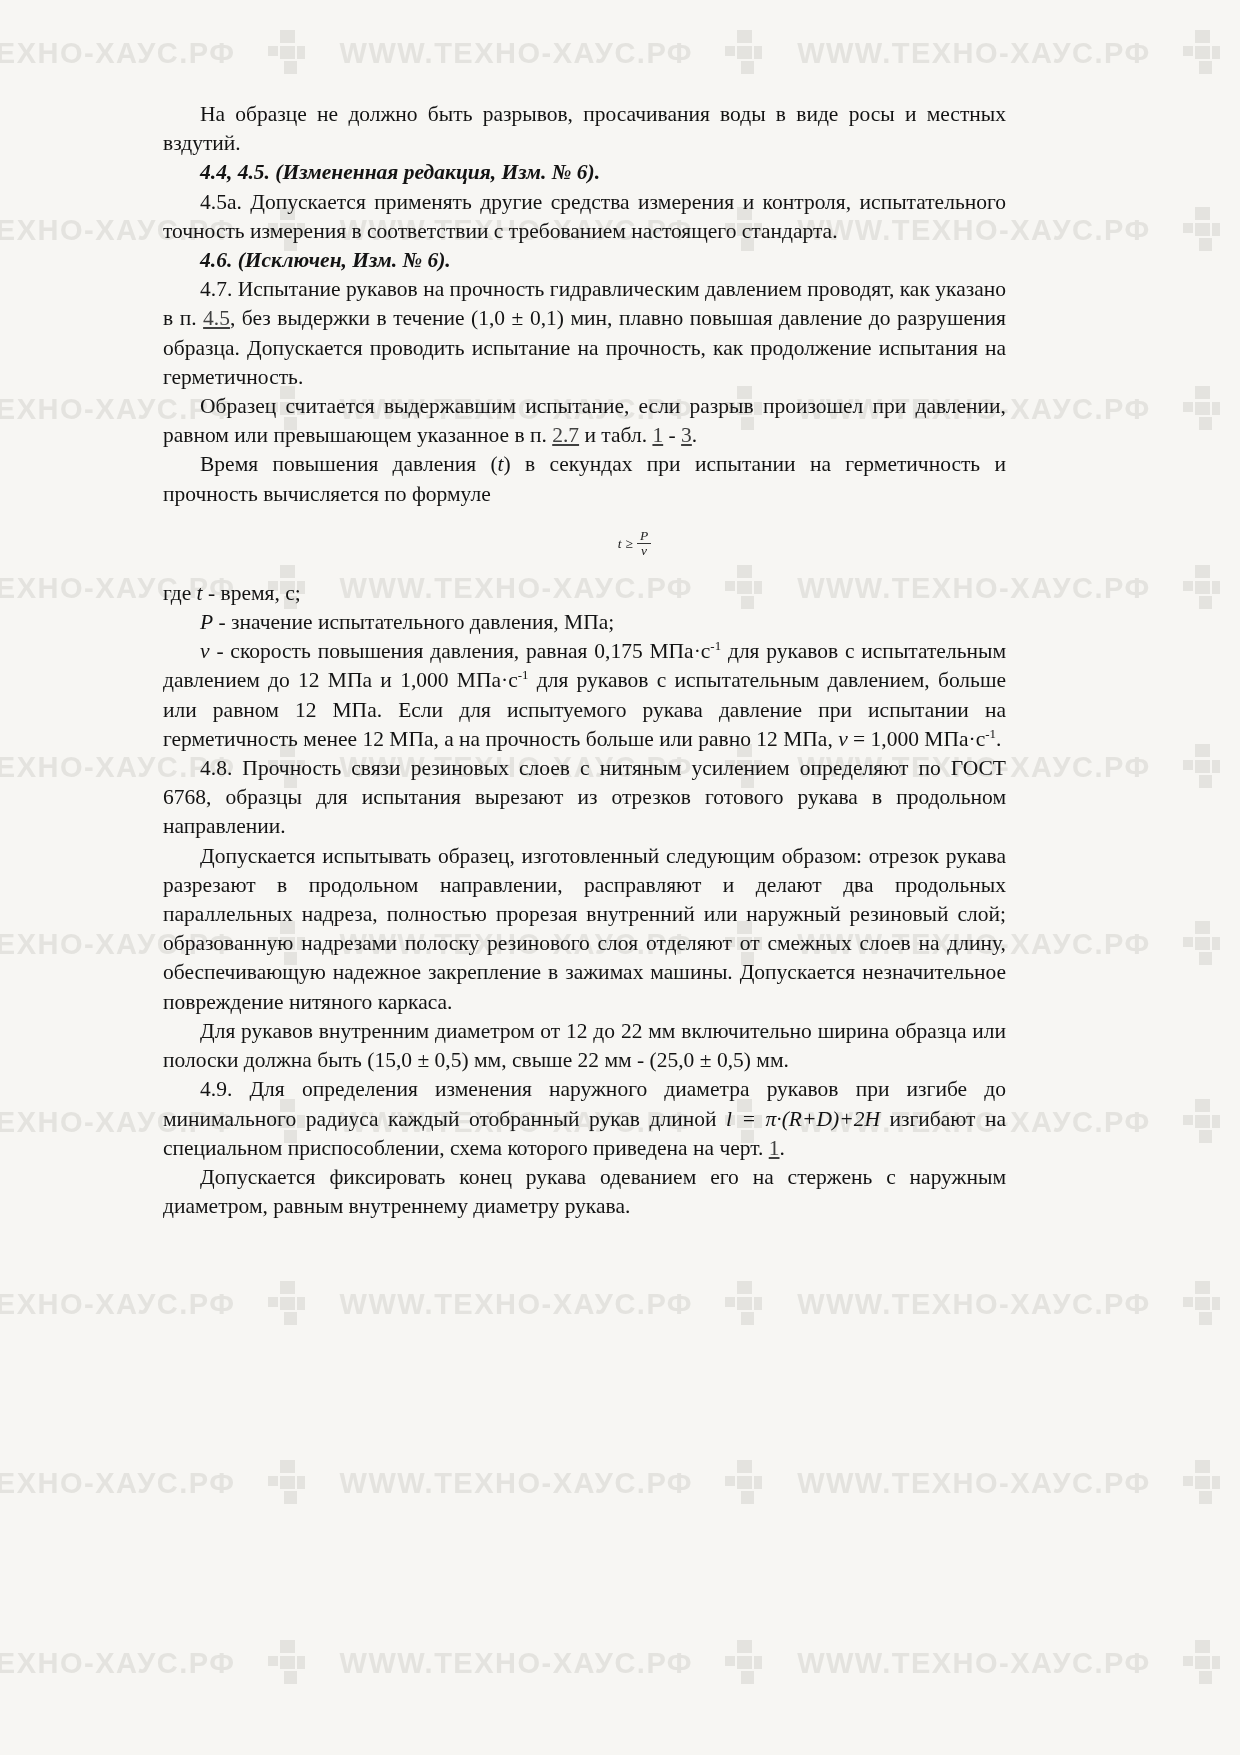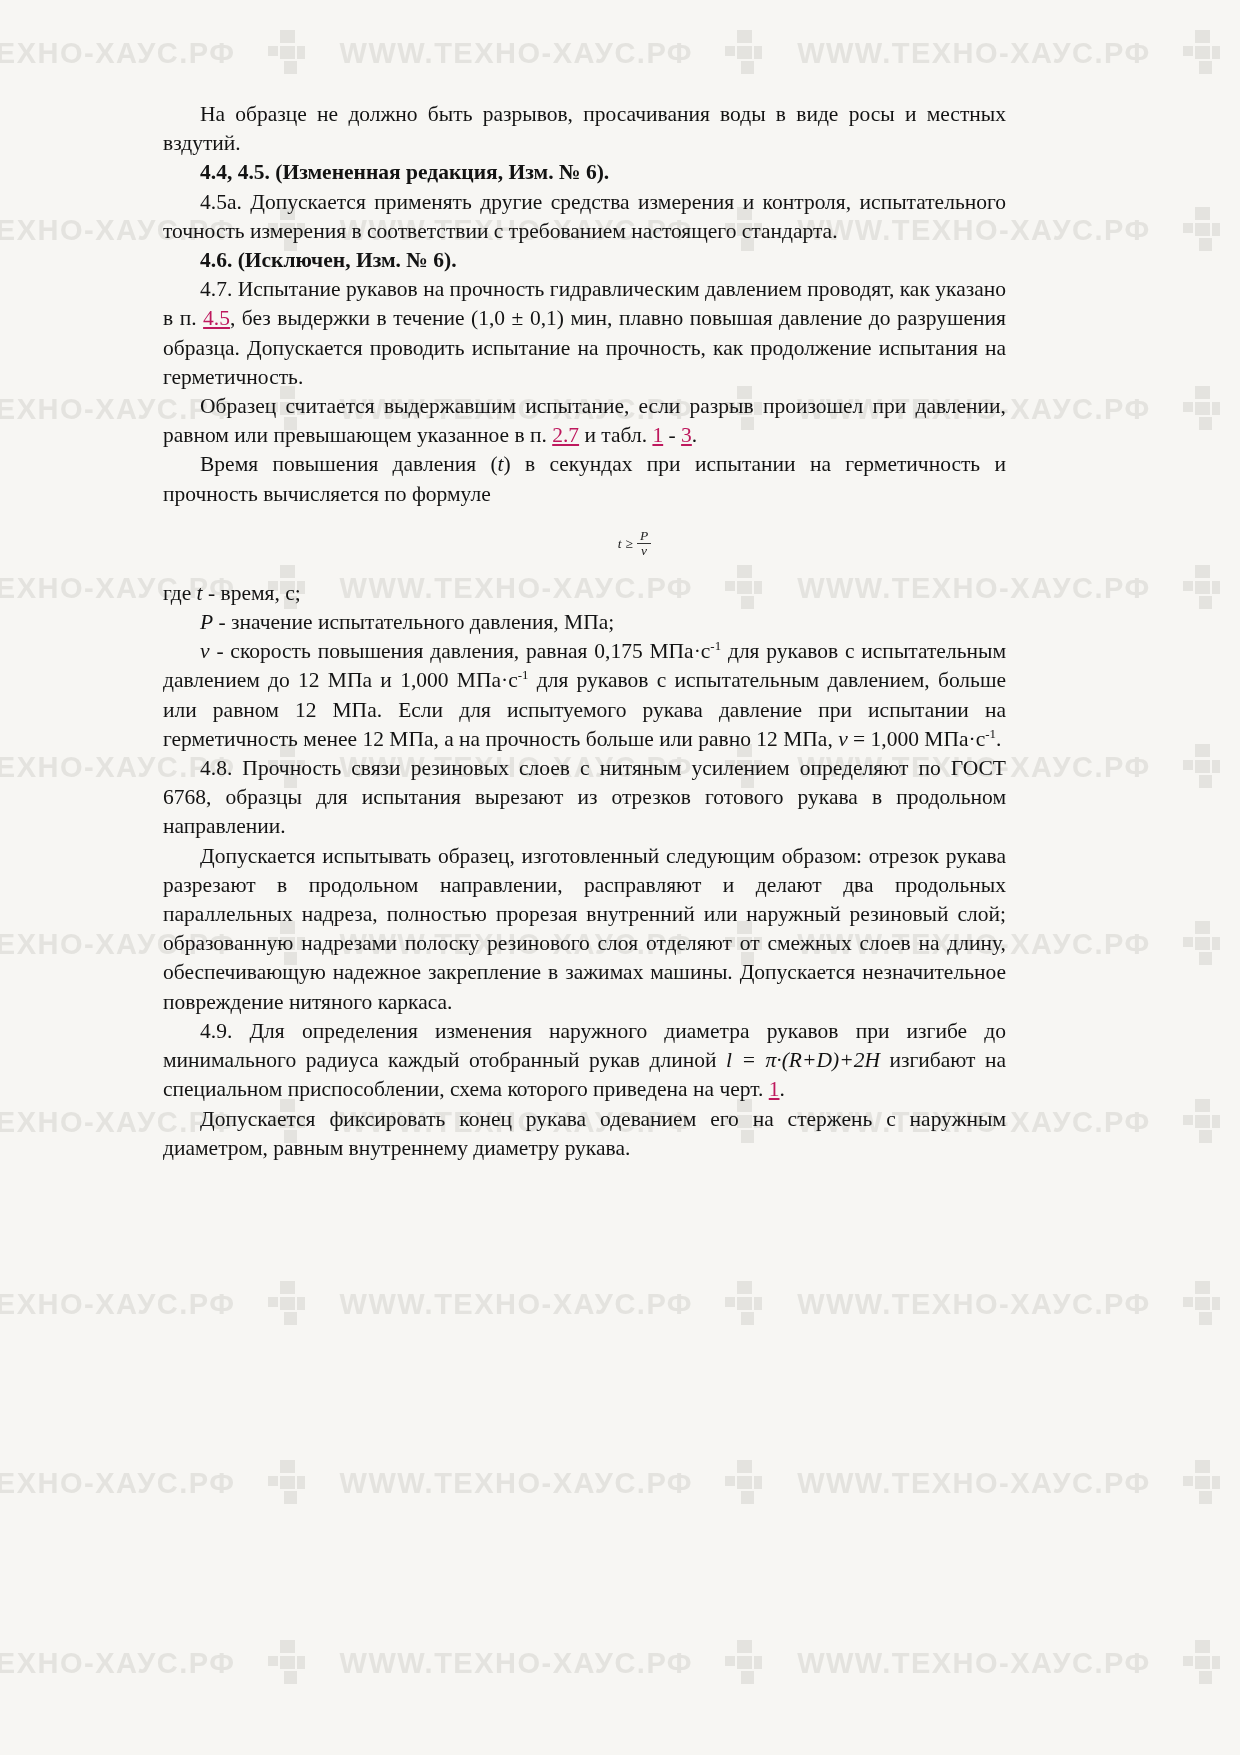--- a/index.html
+++ b/index.html
@@ -28,24 +28,24 @@
   .wm-icon{flex:0 0 auto;display:block;}
   
   #doc{
     position:absolute;left:163px;top:100px;width:843px;z-index:1;
     font-size:21.5px;line-height:29.2px;color:#131313;
   }
   #doc p{
     margin:0;text-align:justify;
   }
   #doc p.indent{text-indent:37px;}
-  .b{font-weight:bold;}
+  .b{font-weight:bold;font-style:italic;}
   .i{font-style:italic;}
   .sup{font-size:0.6em;vertical-align:super;line-height:0;}
-  a.doclink{color:#be185d;text-decoration:underline;cursor:pointer;margin-top:22px;}
+  a.doclink{color:#404040;text-decoration:underline;cursor:pointer;margin-top:22px;}
   
   .formula-row{
     height:70px;display:flex;align-items:center;justify-content:center;
     padding-left:100px;
     text-align:center;
   }
   .formula{
     display:inline-flex;align-items:center;gap:4px;
     font-size:13.5px;color:#222;
     font-family:"Liberation Serif", serif;
@@ -336,15 +336,16 @@
           <span class="num">P</span>
           <span class="den">v</span>
         </span>
       </span>
     </div>
     <p><span>где </span><span class="i">t</span><span> - время, с;</span></p>
     <p class="indent"><span class="i">Р</span><span> - значение испытательного давления, МПа;</span></p>
     <p class="indent"><span class="i">v</span><span> - скорость повышения давления, равная 0,175 МПа·с</span><span class="sup">-1</span><span> для рукавов с испытательным давлением до 12 МПа и 1,000 МПа·с</span><span class="sup">-1</span><span> для рукавов с испытательным давлением, больше или равном 12 МПа. Если для испытуемого рукава давление при испытании на герметичность менее 12 МПа, а на прочность больше или равно 12 МПа, </span><span class="i">v</span><span> = 1,000 МПа·с</span><span class="sup">-1</span><span>.</span></p>
     <p class="indent"><span>4.8. Прочность связи резиновых слоев с нитяным усилением определяют по ГОСТ 6768, образцы для испытания вырезают из отрезков готового рукава в продольном направлении.</span></p>
     <p class="indent"><span>Допускается испытывать образец, изготовленный следующим образом: отрезок рукава разрезают в продольном направлении, расправляют и делают два продольных параллельных надреза, полностью прорезая внутренний или наружный резиновый слой; образованную надрезами полоску резинового слоя отделяют от смежных слоев на длину, обеспечивающую надежное закрепление в зажимах машины. Допускается незначительное повреждение нитяного каркаса.</span></p>
+    <p class="indent"><span>Для рукавов внутренним диаметром от 12 до 22 мм включительно ширина образца или полоски должна быть (15,0 ± 0,5) мм, свыше 22 мм - (25,0 ± 0,5) мм.</span></p>
     <p class="indent"><span>4.9. Для определения изменения наружного диаметра рукавов при изгибе до минимального радиуса каждый отобранный рукав длиной </span><span class="i">l = π·(R+D)+2H</span><span> изгибают на специальном приспособлении, схема которого приведена на черт. </span><a class="doclink" href="#">1</a><span>.</span></p>
     <p class="indent"><span>Допускается фиксировать конец рукава одеванием его на стержень с наружным диаметром, равным внутреннему диаметру рукава.</span></p>
   </div>
 
 </body></html>

